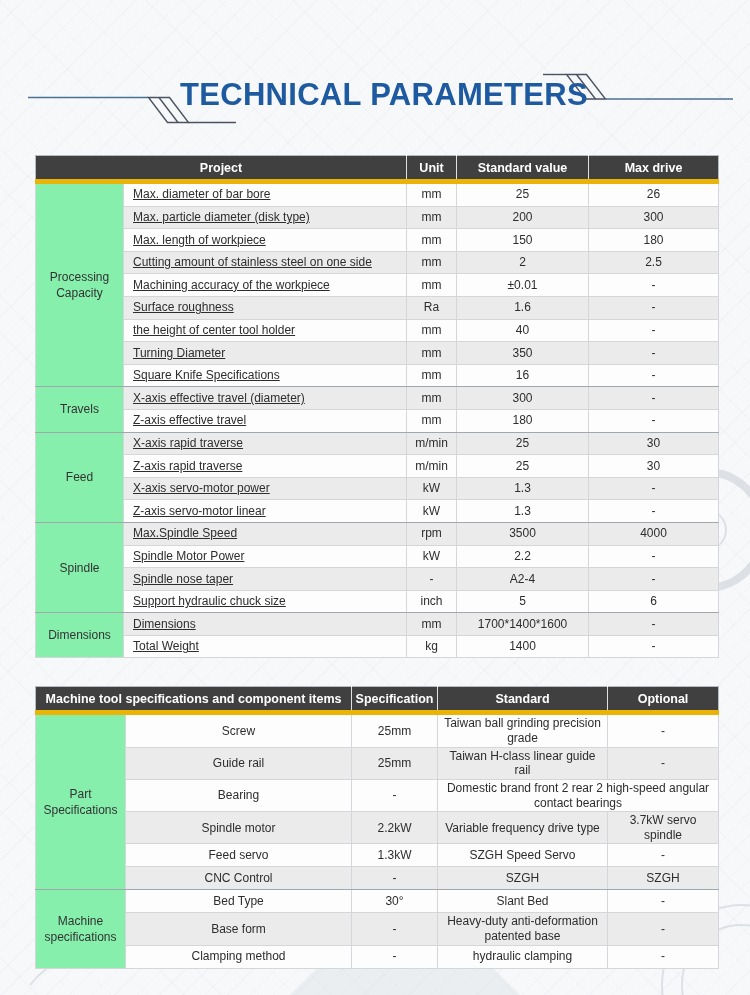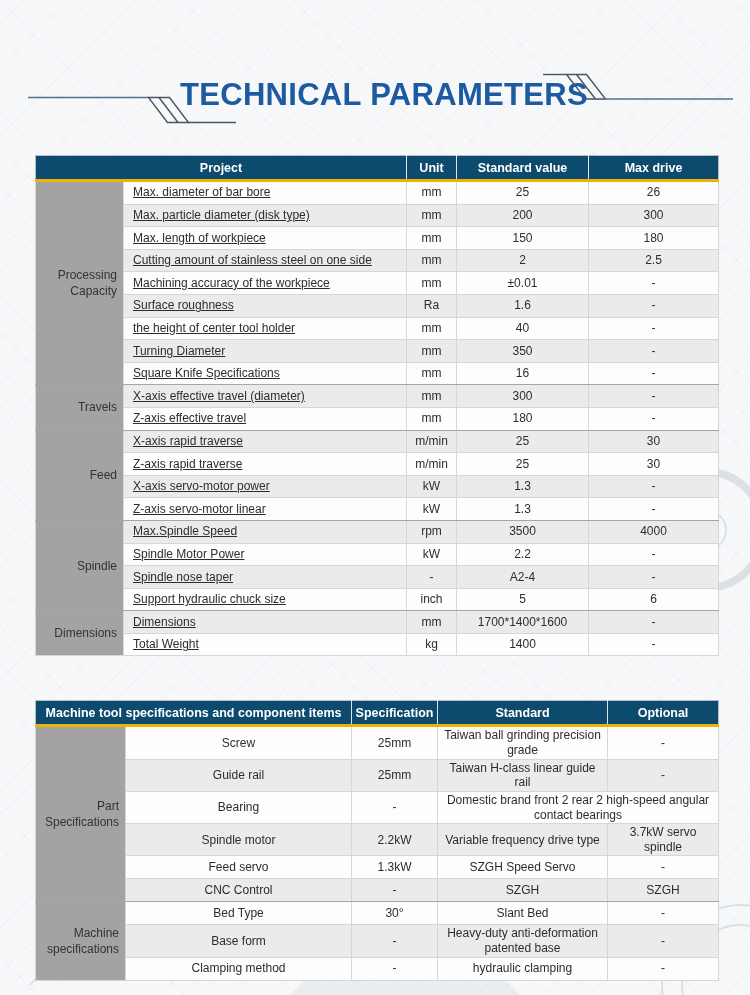--- a/index.html
+++ b/index.html
@@ -36,35 +36,35 @@
   }
   .title-decor{position:absolute;left:0;top:0;}
 
   
   table.spec{
     border-collapse:collapse;table-layout:fixed;width:683px;
     margin-left:35px;position:relative;z-index:2;
     border:1px solid #b7bcc2;
   }
   table.spec th{
-    background:#0c4a6e;color:#ffffff;font-size:12.5px;font-weight:bold;
-    height:21px;padding:1px 2px;border-bottom:3px solid #eab308;
+    background:#404040;color:#ffffff;font-size:12.5px;font-weight:bold;
+    height:21px;padding:1px 2px;border-bottom:5px solid #eab308;
   }
   table.spec th:not(:last-child){border-right:1px solid rgba(255,255,255,.85);}
   table.spec td{
     font-size:12px;color:#2d2d2d;text-align:center;
     border:1px solid #d4d7da;padding:1px 4px;line-height:1.22;
     background:#fdfdfe;height:19.6px;
   }
   table.spec tr.g > td:not(.gcell){background:#ebebeb;}
   table.spec td.l{text-align:left;padding-left:9px;text-decoration:underline;}
-  table.spec td.gcell{background:#a3a3a3;color:#333;padding:0 6px;line-height:1.35;text-align:right;}
+  table.spec td.gcell{background:#86efac;color:#333;padding:0 6px;line-height:1.35;}
   table.spec tr.ge > td{border-bottom:1.5px solid #a2a7ad;}
   table.spec td.geb{border-bottom:1.5px solid #a2a7ad;}
-  table.t2{margin-top:44px;}
+  table.t2{margin-top:28px;}
   table.t2 td{height:20px;}
 </style>
 </head>
 <body>
 
 <div class="bg-hatch"></div>
 <div class="bg-diamond"></div>
 <div class="bg-fifty">50</div>
 <svg class="bg-sketch" width="750" height="995">
   <g fill="none" stroke="#c9ced4" opacity="0.55">

